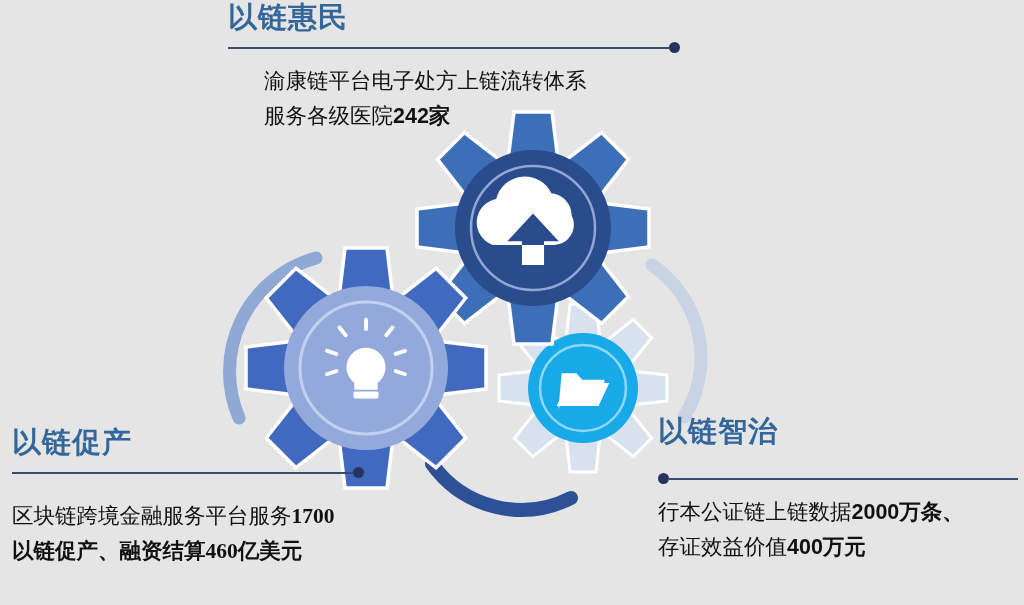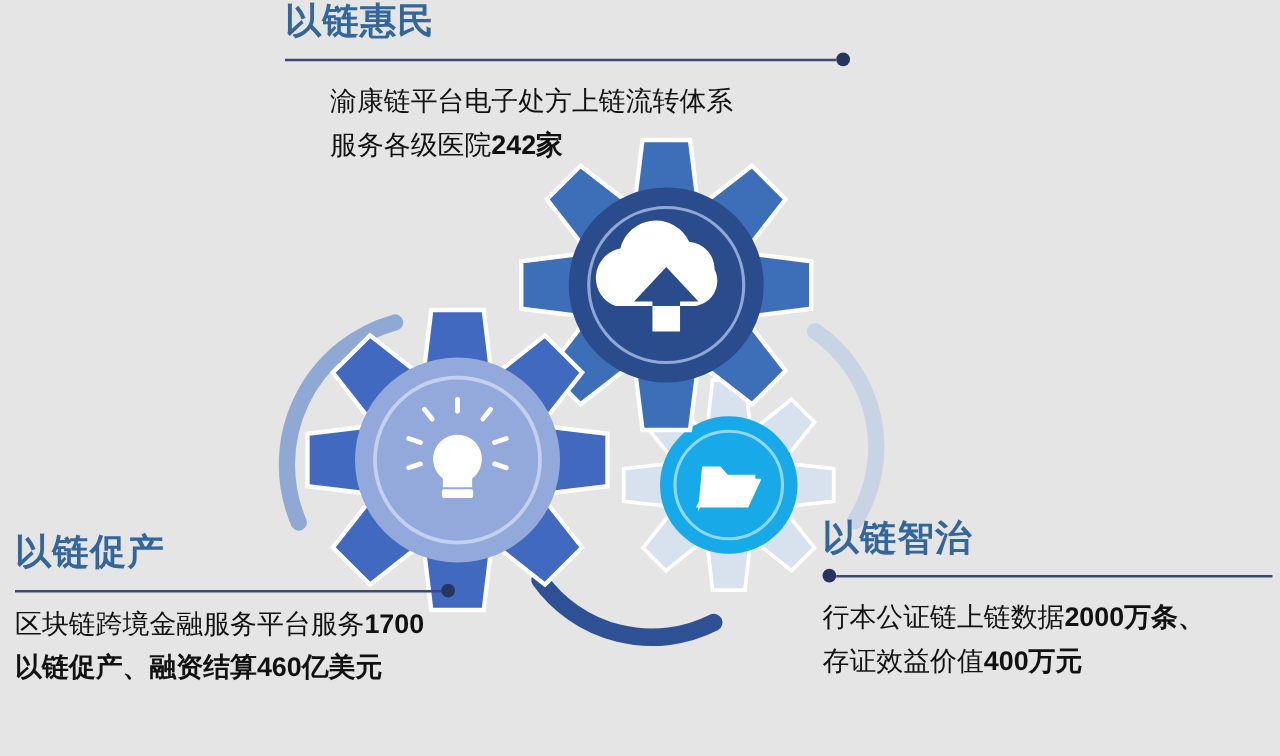--- a/index.html
+++ b/index.html
@@ -57,24 +57,24 @@
   .block-body .em { font-weight: bold; }
   .block-body .line { display: block; }
 
   
   #block-top-left   { left: 228px; top: 2px;   width: 452px; }
   #block-bottom-left{ left: 12px;  top: 427px; width: 352px; }
   #block-bottom-right{left: 658px; top: 416px; width: 360px; }
 
   #block-top-left .block-title    { margin-bottom: 7px; }
   #block-bottom-left .block-title { margin-bottom: 7px; }
-  #block-bottom-right .block-title{ margin-bottom: 6px; }
+  #block-bottom-right .block-title{ margin-bottom: 24px; }
 
   #block-top-left .block-body     { margin-top: 9px; margin-left: 36px; }
-  #block-bottom-left .block-body  { margin-top: 2px; }
+  #block-bottom-left .block-body  { margin-top: 19px; font-family: Liberation Serif, serif; }
   #block-bottom-right .block-body { margin-top: 9px; }
 
   
   #graphic {
     position: absolute;
     left: 0; top: 0;
     width: 1024px; height: 605px;
     pointer-events: none;
   }
 </style>

